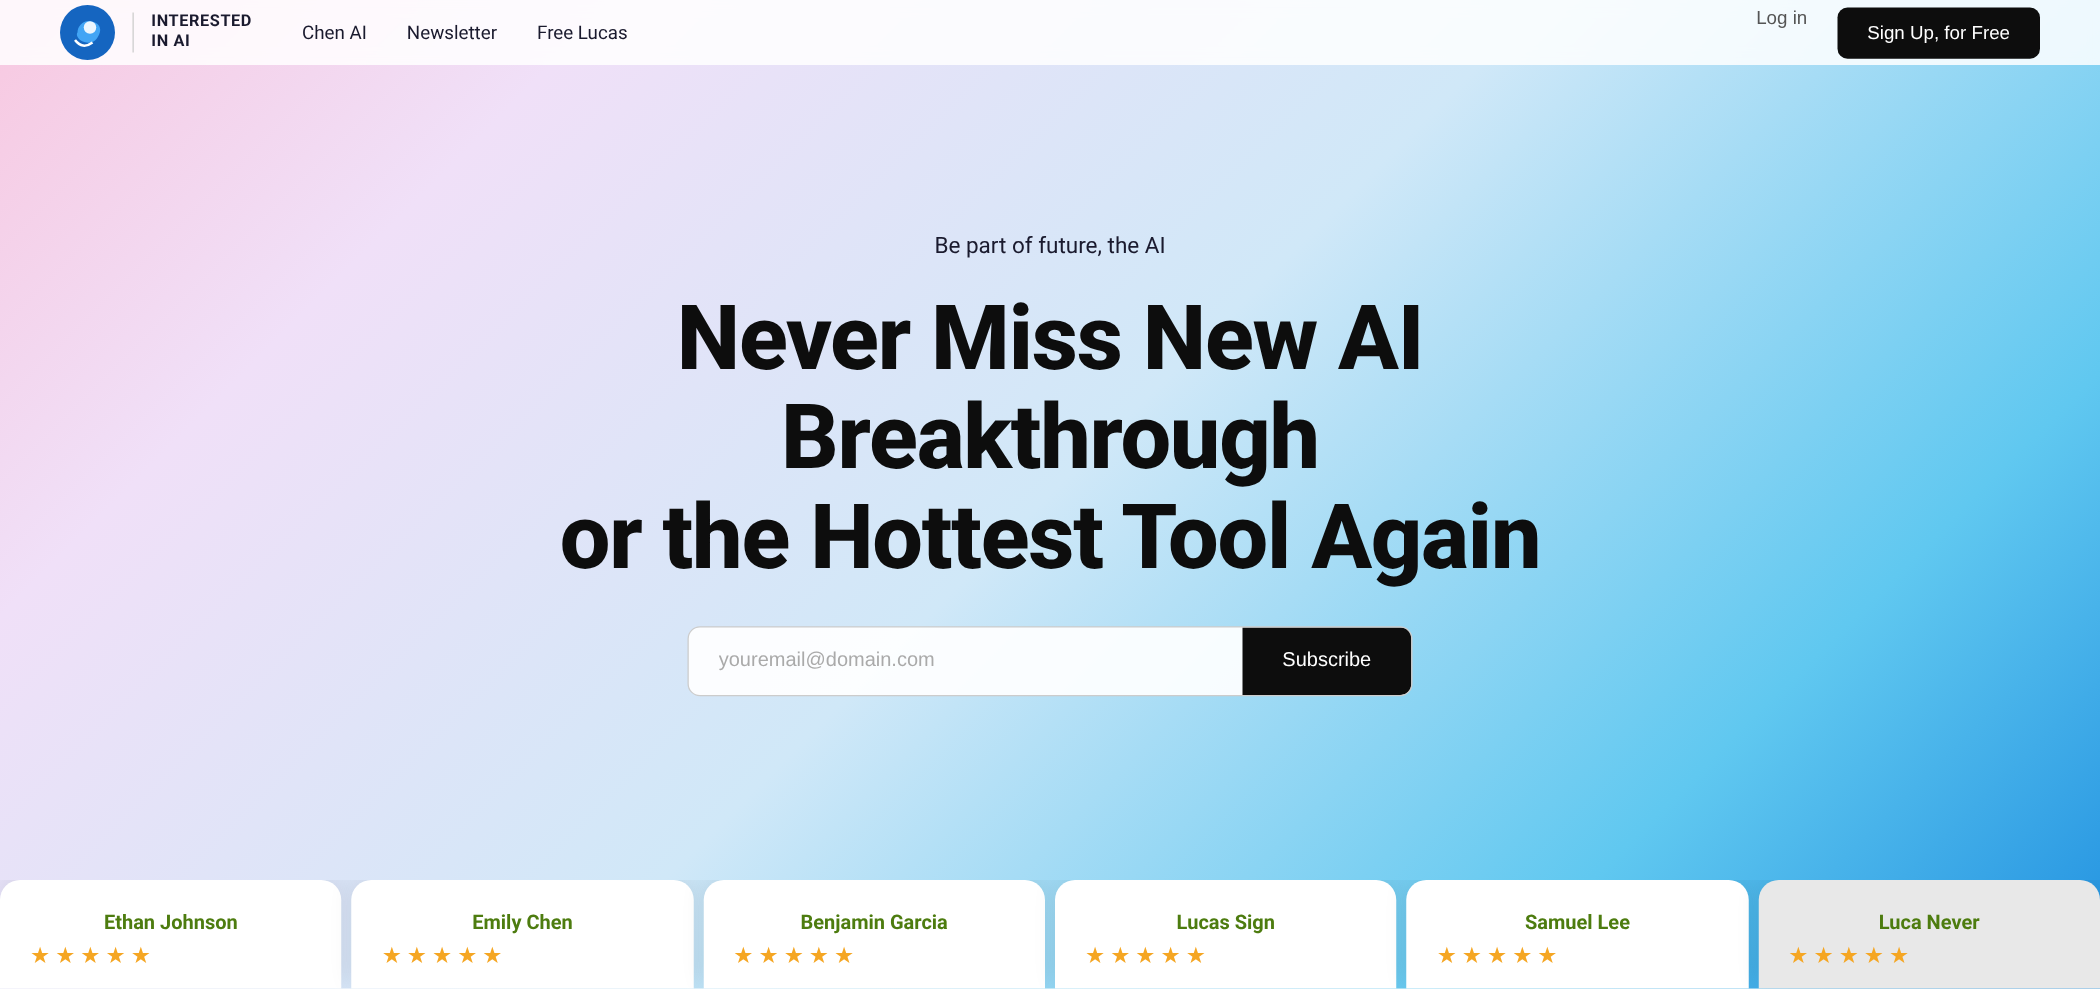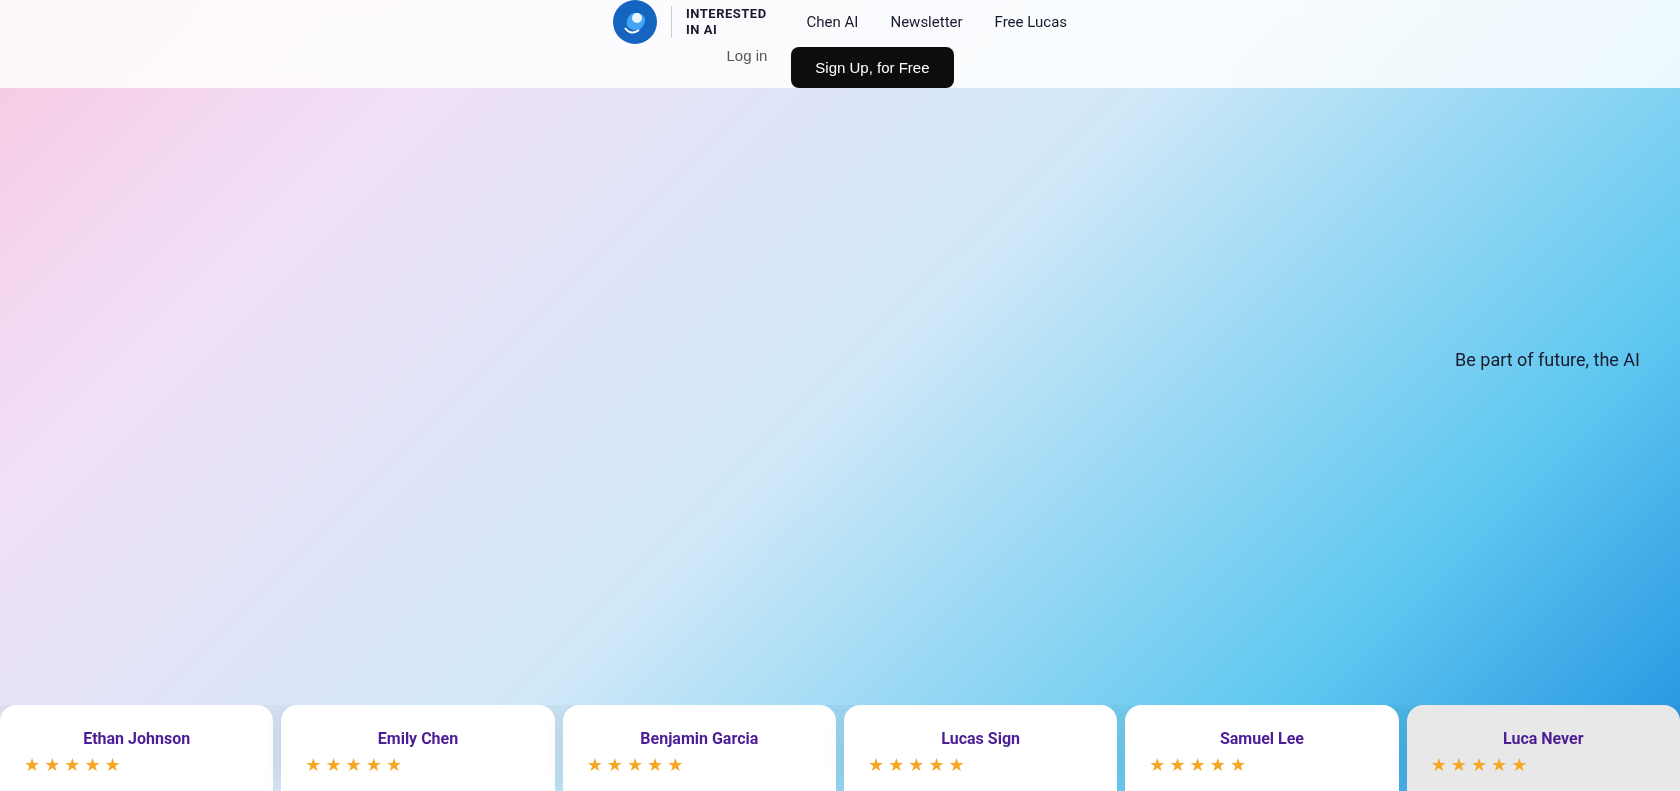--- a/index.html
+++ b/index.html
@@ -19,24 +19,23 @@
     .header {
       position: fixed;
       top: 0;
       left: 0;
       width: 100%;
       z-index: 100;
       display: flex;
       align-items: center;
       justify-content: space-between;
       padding: 0 48px;
-      height: 88px;
+      height: 52px;
       background: rgba(255,255,255,0.85);
       backdrop-filter: blur(6px);
-      flex-direction: column;
     }
 
     .header-left {
       display: flex;
       align-items: center;
       gap: 40px;
     }
 
     .logo-area {
       display: flex;
@@ -105,21 +104,21 @@
       font-weight: 400;
       cursor: pointer;
     }
 
     
     .hero {
       min-height: 791px;
       background: linear-gradient(135deg, #f8c8e0 0%, #f0e0f8 20%, #d0e8f8 50%, #60c8f0 80%, #2090e0 100%);
       display: flex;
       flex-direction: column;
-      align-items: flex-end;
+      align-items: center;
       justify-content: center;
       padding-top: 112px;
       text-align: center;
       position: relative;
     }
 
     .hero-content {
       max-width: 900px;
       padding: 0 40px;
       padding-bottom: 160px;
@@ -218,21 +217,21 @@
     }
 
     .testimonial-card:last-child {
       margin-right: 0;
       background: #e8e8e8;
     }
 
     .testimonial-name {
       font-size: 16px;
       font-weight: 700;
-      color: #4c1d95;
+      color: #4d7c0f;
       margin-bottom: 6px;
     }
 
     .stars {
       display: flex;
       gap: 4px;
     }
 
     .star {
       color: #f5a623;
@@ -269,21 +268,29 @@
 
   <div class="header-right">
     <button class="login-btn">Log in</button>
     <button class="signup-btn">Sign Up, for Free</button>
   </div>
 </header>
 
 <section class="hero">
   <div class="hero-content">
     <p class="hero-tagline">Be part of future, the AI</p>
-
+    <h1 class="hero-title">
+      <span>Never Miss New AI Breakthrough</span><br>
+      <span>or the Hottest Tool Again</span>
+    </h1>
+
+    <div class="email-form">
+      <input class="email-input" type="email" placeholder="youremail@domain.com" style="">
+      <button class="subscribe-btn">Subscribe</button>
+    </div>
   </div>
 
   <div class="testimonials-row">
     <div class="testimonial-card">
       <div class="testimonial-name">Ethan Johnson</div>
       <div class="stars">
         <span class="star">★</span>
         <span class="star">★</span>
         <span class="star">★</span>
         <span class="star">★</span>

